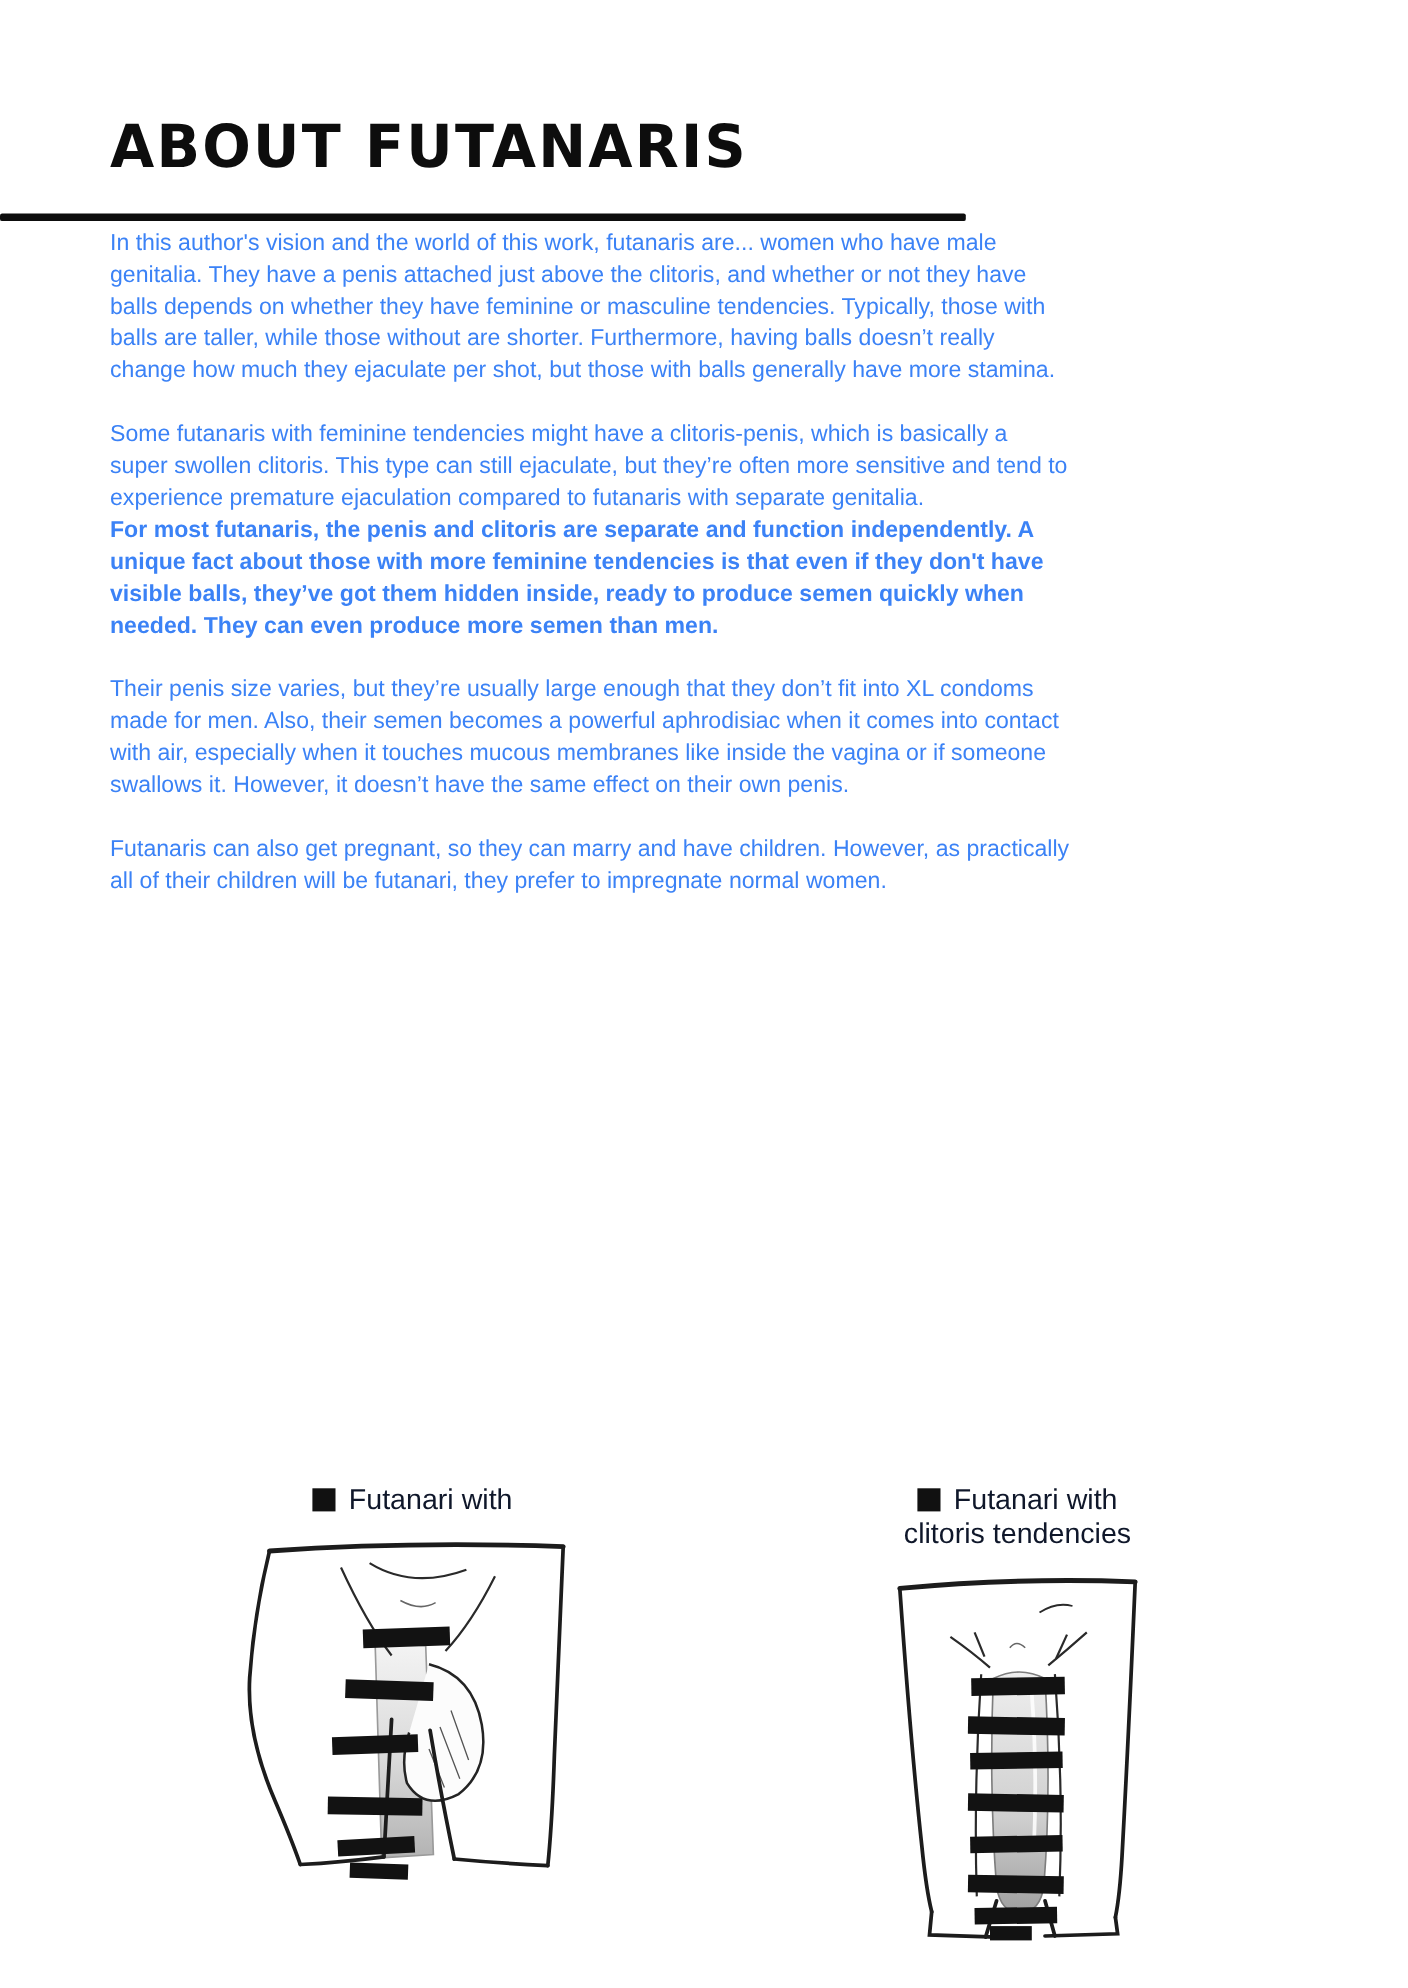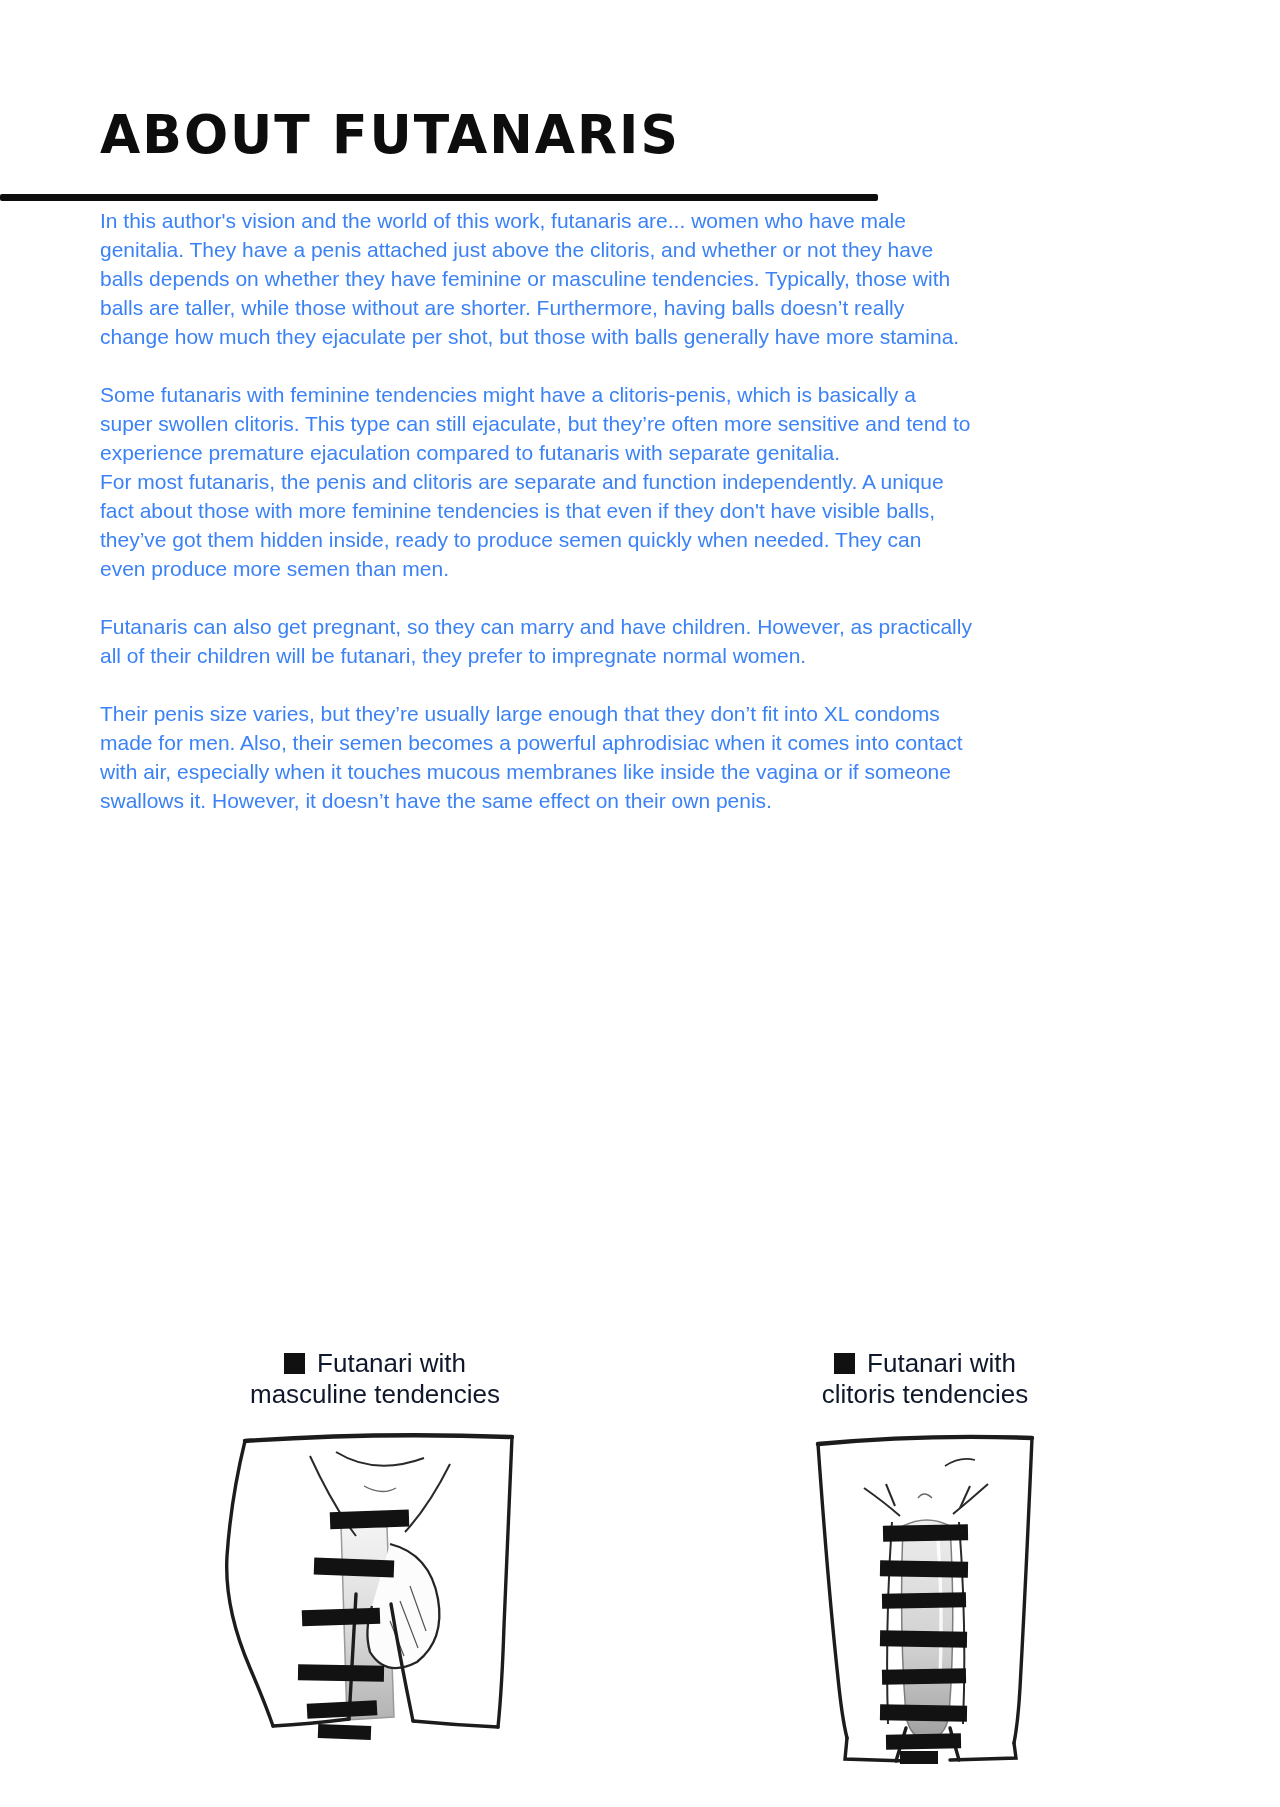--- a/index.html
+++ b/index.html
@@ -43,20 +43,21 @@
     width: 872px;
     font-size: 21px;
     line-height: 29px;
     color: #3b82f6;
   }
   .text-col p {
     margin: 0 0 29px 0;
   }
   .text-col p.cont {
     margin-top: -29px; 
+    font-weight: bold;
   }
   .figures {
     position: absolute;
     left: 0;
     top: 1348px;
     width: 1280px;
     height: 459px;
   }
   .figure {
     position: absolute;
@@ -86,30 +87,29 @@
 </head>
 <body>
 
 <div class="page-title">ABOUT FUTANARIS</div>
 <div class="title-rule"></div>
 
 <div class="text-col">
   <p>In this author's vision and the world of this work, futanaris are... women who have male genitalia. They have a penis attached just above the clitoris, and whether or not they have balls depends on whether they have feminine or masculine tendencies. Typically, those with balls are taller, while those without are shorter. Furthermore, having balls doesn’t really change how much they ejaculate per shot, but those with balls generally have more stamina.</p>
   <p>Some futanaris with feminine tendencies might have a clitoris-penis, which is basically a super swollen clitoris. This type can still ejaculate, but they’re often more sensitive and tend to experience premature ejaculation compared to futanaris with separate genitalia.</p>
   <p class="cont">For most futanaris, the penis and clitoris are separate and function independently. A unique fact about those with more feminine tendencies is that even if they don't have visible balls, they’ve got them hidden inside, ready to produce semen quickly when needed. They can even produce more semen than men.</p>
+  <p>Their penis size varies, but they’re usually large enough that they don’t fit into XL condoms made for men. Also, their semen becomes a powerful aphrodisiac when it comes into contact with air, especially when it touches mucous membranes like inside the vagina or if someone swallows it. However, it doesn’t have the same effect on their own penis.</p>
   <p>Futanaris can also get pregnant, so they can marry and have children. However, as practically all of their children will be futanari, they prefer to impregnate normal women.</p>
-  <p>Their penis size varies, but they’re usually large enough that they don’t fit into XL condoms made for men. Also, their semen becomes a powerful aphrodisiac when it comes into contact with air, especially when it touches mucous membranes like inside the vagina or if someone swallows it. However, it doesn’t have the same effect on their own penis.</p>
 </div>
 
 <div class="figures">
 
   <div class="figure figure-masculine">
     <div class="fig-caption">
       <span class="cap-line"><span class="sq"></span><span>Futanari with</span></span>
-      <span class="cap-line">masculine tendencies</span>
     </div>
     <svg class="fig-art" width="322" height="328" viewBox="0 0 322 328">
       <defs>
         <linearGradient id="g1" x1="0" y1="0" x2="0" y2="1">
           <stop offset="0" stop-color="#f4f4f4"></stop>
           <stop offset="0.55" stop-color="#d9d9d9"></stop>
           <stop offset="1" stop-color="#b3b3b3"></stop>
         </linearGradient>
       </defs>
 

